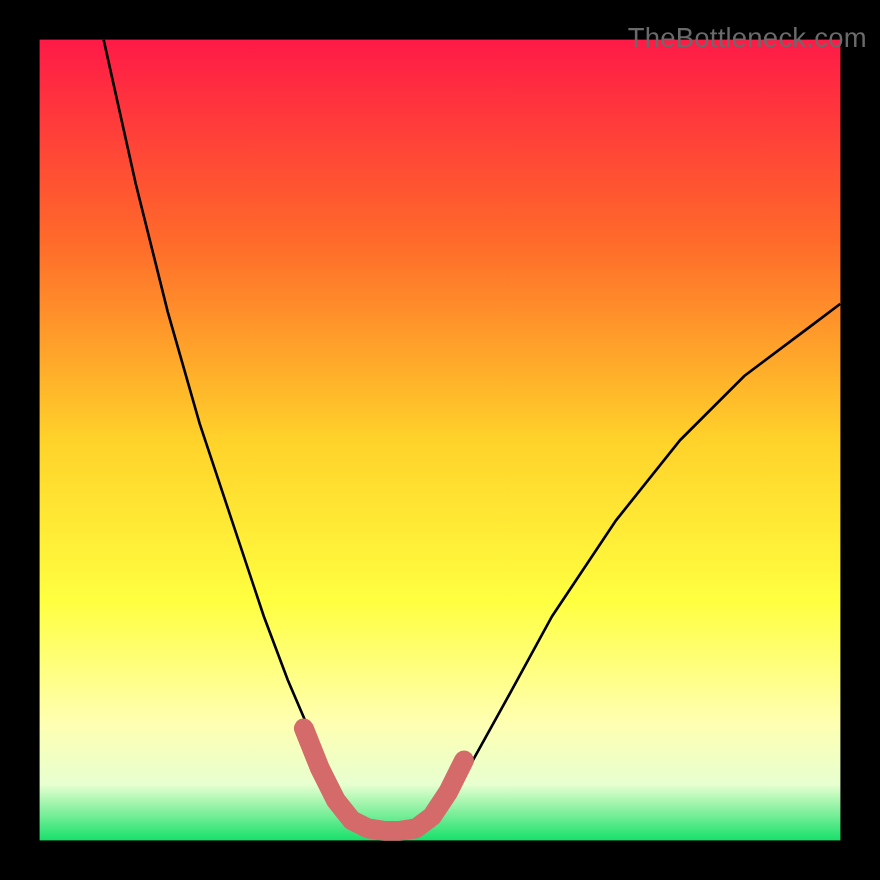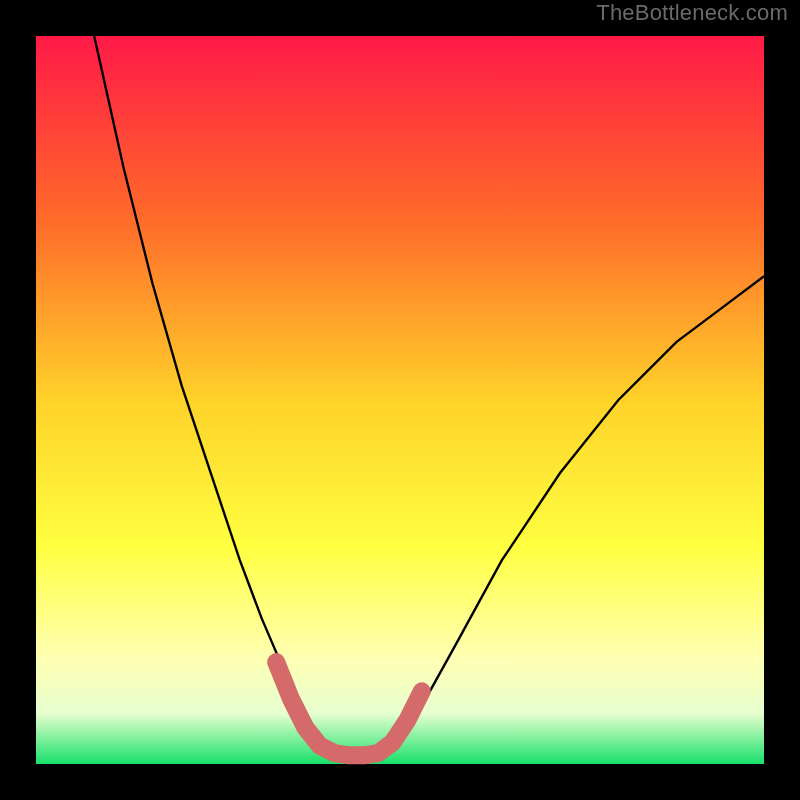--- a/index.html
+++ b/index.html
@@ -14,24 +14,24 @@
   .canvas-wrap {
     position: relative;
     width: 800px;
     height: 800px;
   }
   svg {
     display: block;
   }
   .attribution {
     position: absolute;
-    top: 0;
+    top: 21px;
     right: 12px;
     color: #6a6a6a;
-    font-size: 22px;
+    font-size: 25px;
     font-weight: 500;
     letter-spacing: 0.2px;
   }
 </style>
 </head>
 <body>
 
 <div class="canvas-wrap">
   <svg id="chart-svg" width="800" height="800" viewBox="0 0 800 800">
     <defs>

